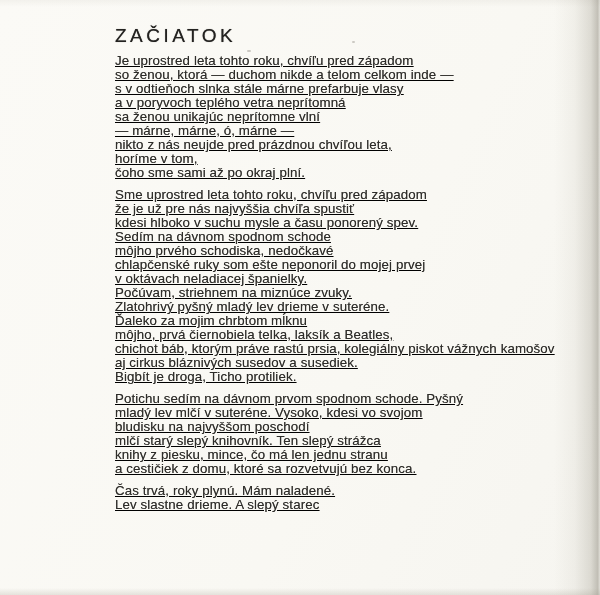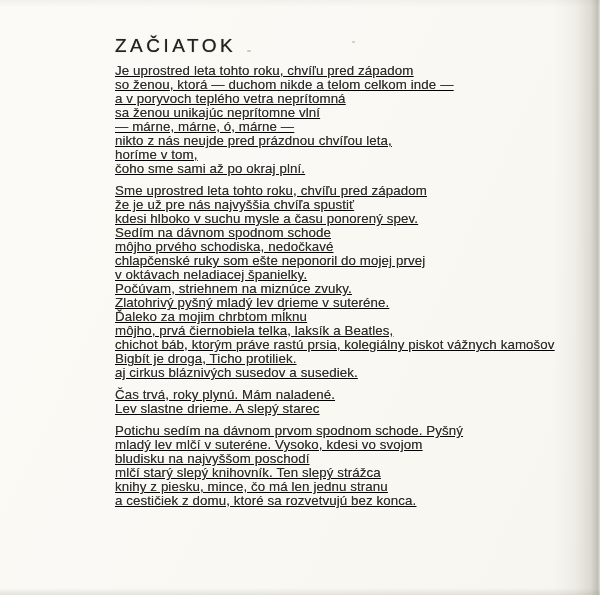--- a/index.html
+++ b/index.html
@@ -10,21 +10,21 @@
     overflow: hidden;
   }
   .page {
     position: relative;
     width: 600px; height: 595px;
     background: linear-gradient(115deg, #fbfaf6 0%, #f9f8f3 60%, #f6f5f0 100%);
     overflow: hidden;
   }
   .content {
     position: absolute;
-    top: 38px; left: 115px; right: 0;
+    top: 28px; left: 115px; right: 0;
   }
   h1.poem-title {
     margin: 0 0 10px 0;
     font-size: 19px;
     line-height: 16px;
     font-weight: 500;
     letter-spacing: 3.5px;
     color: #232220;
     text-shadow: 0 0 0.7px rgba(35,34,32,0.75);
   }
@@ -79,20 +79,21 @@
 <body>
 
 <div class="page">
 
   <div class="content">
     <h1 class="poem-title">ZAČIATOK</h1>
 
     <p class="stanza">
       <span class="line">Je uprostred leta tohto roku, chvíľu pred západom</span>
       <span class="line">so ženou, ktorá — duchom nikde a telom celkom inde —</span>
+      <span class="line">s v odtieňoch slnka stále márne prefarbuje vlasy</span>
       <span class="line">a v poryvoch teplého vetra neprítomná</span>
       <span class="line">sa ženou unikajúc neprítomne vlní</span>
       <span class="line">— márne, márne, ó, márne —</span>
       <span class="line">nikto z nás neujde pred prázdnou chvíľou leta,</span>
       <span class="line">horíme v tom,</span>
       <span class="line">čoho sme sami až po okraj plní.</span>
     </p>
 
     <p class="stanza">
       <span class="line">Sme uprostred leta tohto roku, chvíľu pred západom</span>
@@ -100,36 +101,36 @@
       <span class="line">kdesi hlboko v suchu mysle a času ponorený spev.</span>
       <span class="line">Sedím na dávnom spodnom schode</span>
       <span class="line">môjho prvého schodiska, nedočkavé</span>
       <span class="line">chlapčenské ruky som ešte neponoril do mojej prvej</span>
       <span class="line">v oktávach neladiacej španielky.</span>
       <span class="line">Počúvam, striehnem na miznúce zvuky.</span>
       <span class="line">Zlatohrivý pyšný mladý lev drieme v suteréne.</span>
       <span class="line">Ďaleko za mojim chrbtom mĺknu</span>
       <span class="line">môjho, prvá čiernobiela telka, laksík a Beatles,</span>
       <span class="line">chichot báb, ktorým práve rastú prsia, kolegiálny piskot vážnych kamošov</span>
+      <span class="line">aj cirkus bláznivých susedov a susediek.</span>
       <span class="line">Bigbít je droga, Ticho protiliek.</span>
-      <span class="line">aj cirkus bláznivých susedov a susediek.</span>
-    </p>
-
-    <p class="stanza">
-      <span class="line">Čas trvá, roky plynú. Mám naladené.</span>
-      <span class="line">Lev slastne drieme. A slepý starec</span>
     </p>
 
     <p class="stanza">
       <span class="line">Potichu sedím na dávnom prvom spodnom schode. Pyšný</span>
       <span class="line">mladý lev mlčí v suteréne. Vysoko, kdesi vo svojom</span>
       <span class="line">bludisku na najvyššom poschodí</span>
       <span class="line">mlčí starý slepý knihovník. Ten slepý strážca</span>
       <span class="line">knihy z piesku, mince, čo má len jednu stranu</span>
       <span class="line">a cestičiek z domu, ktoré sa rozvetvujú bez konca.</span>
+    </p>
+
+    <p class="stanza">
+      <span class="line">Čas trvá, roky plynú. Mám naladené.</span>
+      <span class="line">Lev slastne drieme. A slepý starec</span>
     </p>
   </div>
 
   <span class="speck s1"></span>
   <span class="speck s2"></span>
   <span class="speck s3"></span>
 
   <div class="shade-top"></div>
   <div class="shade-right"></div>
   <div class="shade-bottom"></div>

